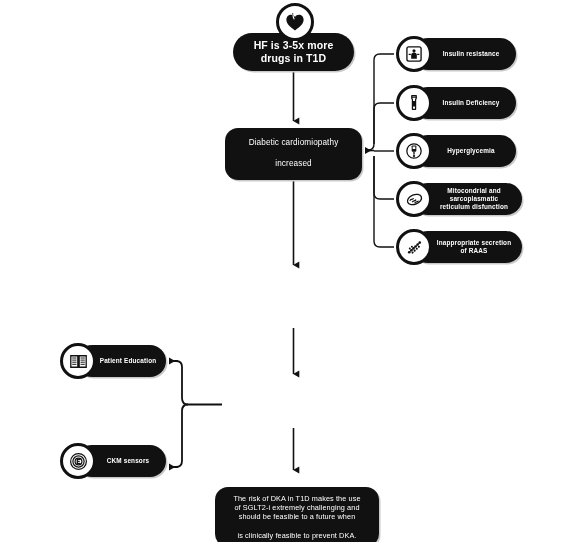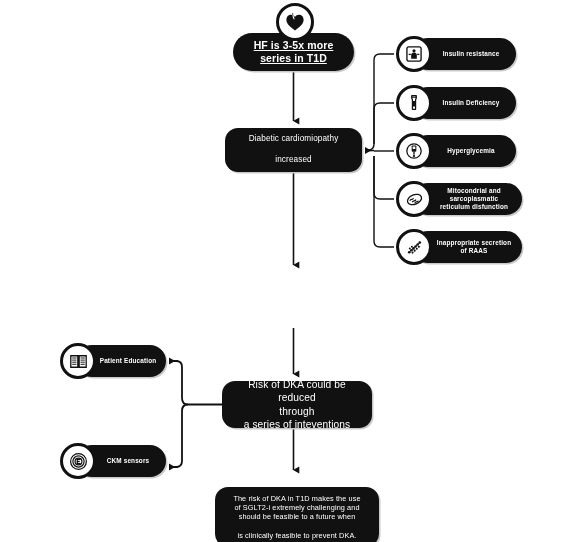--- a/index.html
+++ b/index.html
@@ -30,25 +30,25 @@
     box-shadow:1.5px 1.5px 0 0 #c9c9c9;
   }
   .node .txt{
     display:block;
     line-height:1.28;
     padding:0 6px;
     letter-spacing:.1px;
   }
 
   
-  .pill{border-radius:999px;text-decoration:underline;}
+  .pill{border-radius:999px;}
   .rrect{border-radius:13px;}
 
   #n-hf{left:233px;top:33px;width:121px;height:38px;font-size:10.5px;font-weight:bold;}
-  #n-dcm{left:225px;top:128px;width:137px;height:44px;font-size:8.2px;}
+  #n-dcm{left:225px;top:128px;width:137px;height:52px;font-size:8.2px;}
   #n-sglt{left:218px;top:272px;width:152px;height:56px;font-size:7.6px;}
   #n-risk{left:222px;top:381px;width:150px;height:47px;font-size:10.2px;}
   #n-final{left:215px;top:477px;width:164px;height:60px;font-size:7.3px;margin-top:10px;}
 
   
   .chip{
     position:absolute;
     z-index:3;
     height:36px;
   }
@@ -159,40 +159,33 @@
     <svg width="22" height="22" viewBox="0 0 24 24" aria-hidden="true">
       <path d="M12 21.2 C6.5 17.2 2.6 13.9 2.6 9.6 C2.6 6.4 5 4.2 7.7 4.2 C9.5 4.2 11.1 5.2 12 6.6 C12.9 5.2 14.5 4.2 16.3 4.2 C19 4.2 21.4 6.4 21.4 9.6 C21.4 13.9 17.5 17.2 12 21.2 Z" fill="#111111"></path>
       <path d="M9.4 3.2 C9.0 5.3 9.9 7.0 11.1 8.4" fill="none" stroke="#111111" stroke-width="1.5" stroke-linecap="round"></path>
       <path d="M11.0 8.6 C10.1 7.2 9.6 5.6 9.8 3.6" fill="none" stroke="#ffffff" stroke-width="1.1" stroke-linecap="round"></path>
     </svg>
   </div>
 
   <div class="node pill" id="n-hf">
     <span class="txt">
       <span>HF is 3-5x more</span><br>
-      <span>series in T1D</span>
+      <span>drugs in T1D</span>
     </span>
   </div>
 
   <div class="node rrect" id="n-dcm">
     <span class="txt">
       <span>Diabetic cardiomiopathy</span><br>
       <br>
       <span>increased</span>
     </span>
   </div>
 
 
-  <div class="node rrect" id="n-risk">
-    <span class="txt">
-      <span>Risk of DKA could be reduced</span><br>
-      <span>through</span><br>
-      <span>a series of inteventions</span>
-    </span>
-  </div>
 
   <div class="node rrect" id="n-final">
     <span class="txt">
       <span>The risk of DKA in T1D makes the use</span><br>
       <span>of SGLT2-i  extremely challenging and</span><br>
       <span>should be feasible  to a future when</span><br>
       <br>
       <span>is clinically feasible to prevent DKA.</span>
     </span>
   </div>

